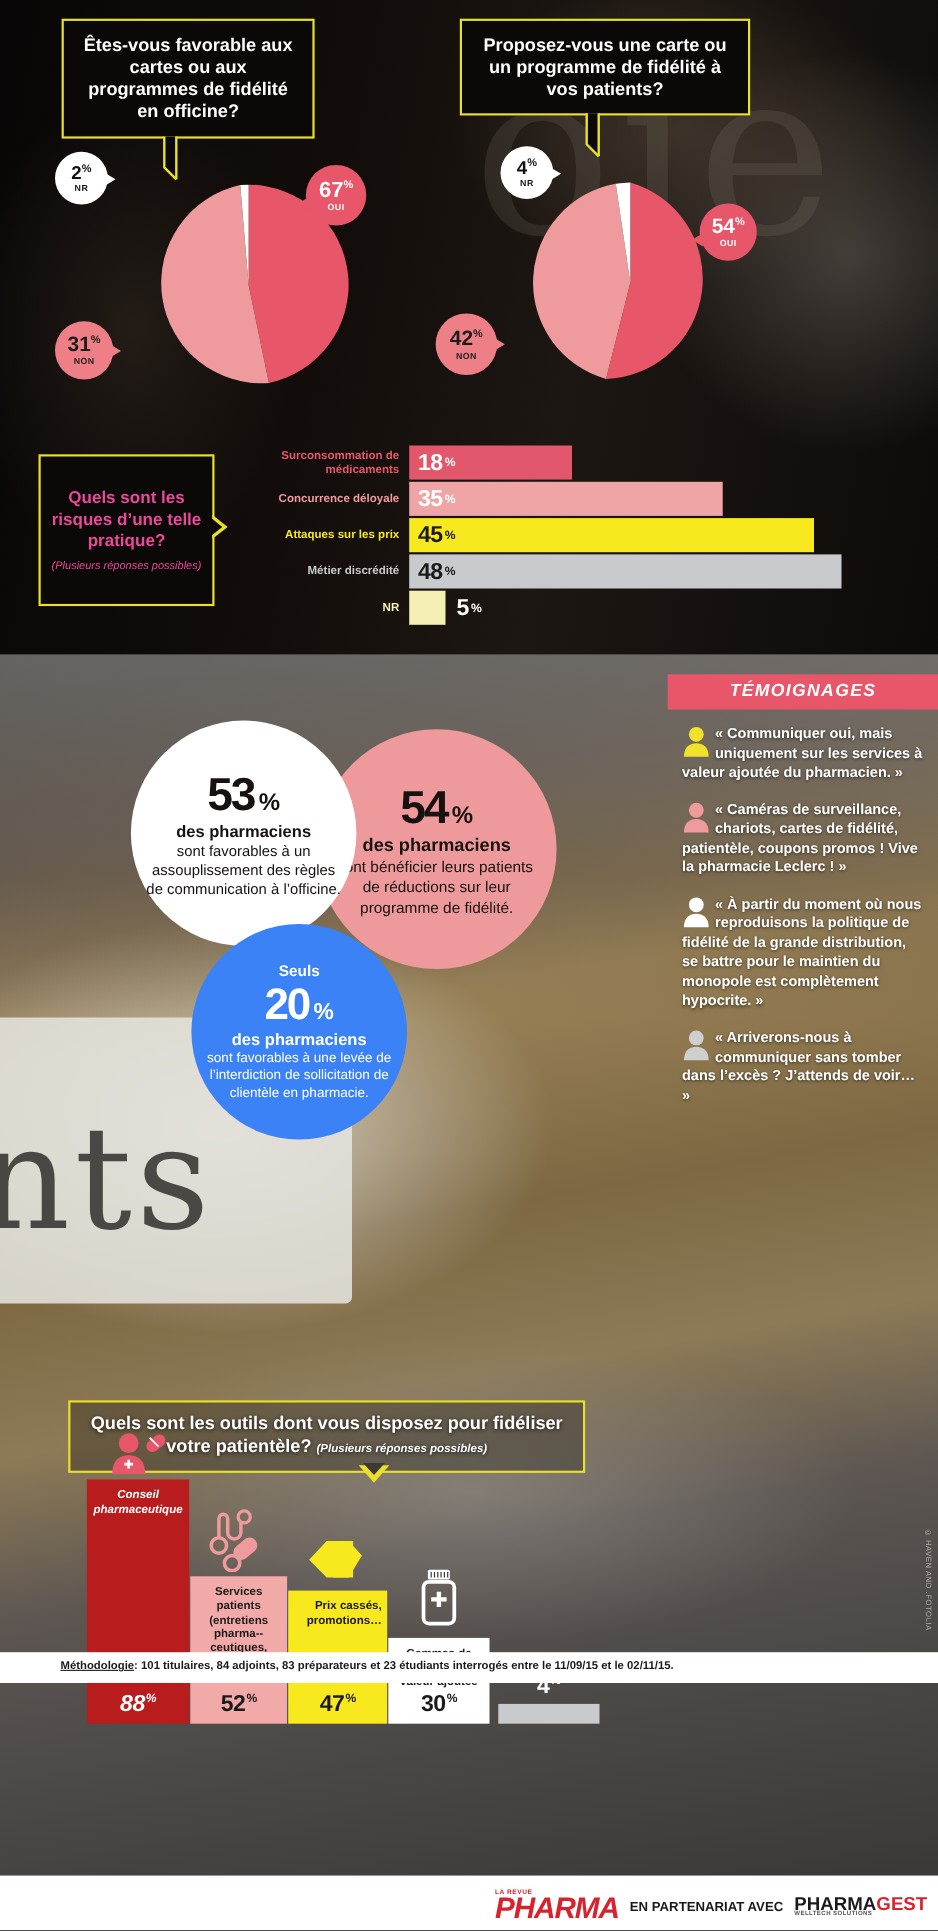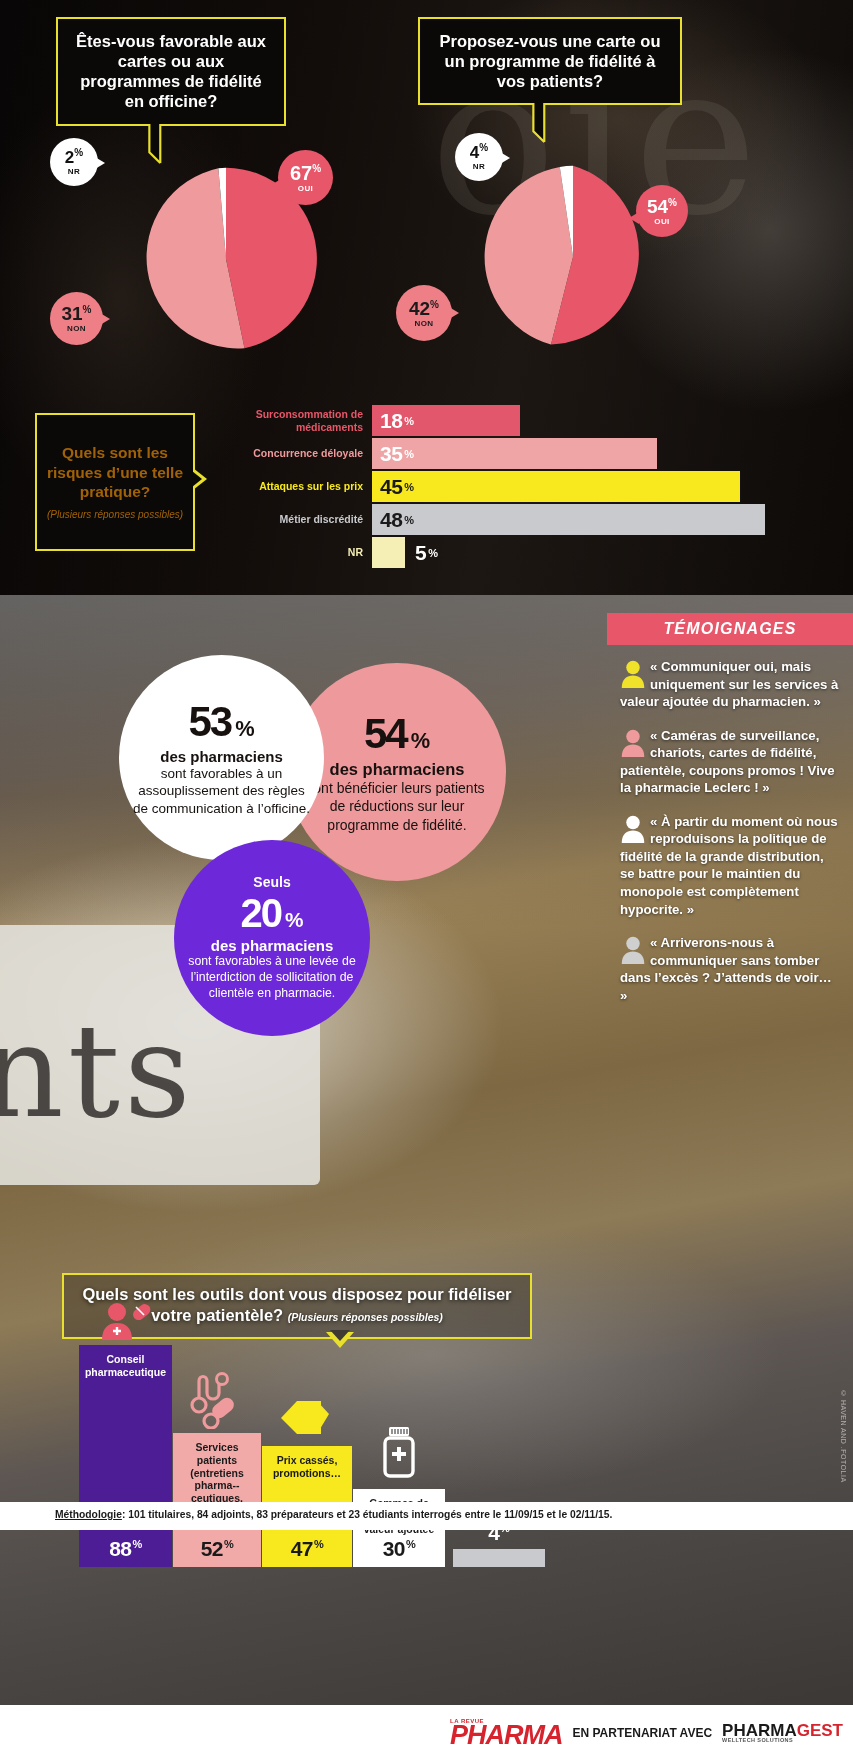--- a/index.html
+++ b/index.html
@@ -81,21 +81,21 @@
   }
   .tail-r::after { right: -7px; top: 40%; border-top: 6px solid transparent; border-bottom: 6px solid transparent; border-left: 10px solid currentColor; }
   .tail-l::after { left: -7px; top: 52%; border-top: 6px solid transparent; border-bottom: 6px solid transparent; border-right: 10px solid currentColor; }
   .badge-white.tail-r::after { border-left-color: #fff; }
   .badge-red.tail-l::after { border-right-color: #e8566a; }
   .badge-pink.tail-r::after { border-left-color: #ee7f87; }
 
   
   .bubble-q3 {
     position: absolute; left: 35px; top: 413px; width: 160px; height: 138px;
-    background: #0b0908; border: 2px solid #e8e02c; color: #a16207;
+    background: #0b0908; border: 2px solid #e8e02c; color: #ec4899;
     display: flex; flex-direction: column; align-items: center; justify-content: center;
     text-align: center; padding: 8px;
   }
   .bubble-q3 .big { font-size: 15.5px; font-weight: bold; line-height: 1.25; }
   .bubble-q3 .sub { font-size: 10px; font-style: italic; margin-top: 7px; line-height: 1.2; }
   .q3-tail {
     position: absolute; left: 193px; top: 468px;
     width: 0; height: 0;
     border-top: 11px solid transparent; border-bottom: 11px solid transparent;
     border-left: 14px solid #e8e02c;
@@ -186,21 +186,21 @@
   .circ-54 {
     left: 288px; top: 663px; width: 218px; height: 218px;
     background: #ee9a9c; color: #17110f; z-index: 2;
   }
   .circ-54 .pct { font-size: 42px; }
   .circ-54 .l1 { font-size: 16.5px; margin-top: 2px; }
   .circ-54 .l2 { font-size: 14px; line-height: 1.32; }
 
   .circ-20 {
     left: 174px; top: 840px; width: 196px; height: 196px;
-    background: #6d28d9; color: #fff; z-index: 4;
+    background: #3b82f6; color: #fff; z-index: 4;
   }
   .circ-20 .seuls { font-size: 14px; font-weight: bold; }
   .circ-20 .pct { font-size: 40px; margin: 1px 0 1px; }
   .circ-20 .l1 { font-size: 15px; }
   .circ-20 .l2 { font-size: 12.3px; line-height: 1.28; }
 
   
   .bubble-q4 {
     position: absolute; left: 62px; top: 1273px; width: 470px;
     background: rgba(20,16,12,.30); border: 2px solid #e8e02c;
@@ -464,21 +464,21 @@
   <div class="vbars">
 
     <div class="vbar-wrap" style="left:24px; width:93px; height:222px; bottom:-59px;">
       <svg class="vicon" width="52" height="40" viewBox="0 0 52 40">
         <circle cx="17" cy="11" r="9" fill="#e8566a"></circle>
         <path d="M2 39 C2 26 9 22 17 22 C25 22 32 26 32 39 Z" fill="#e8566a"></path>
         <path d="M17 26 l0 8 M13 30 l8 0" stroke="#ffffff" stroke-width="2.4"></path>
         <rect x="32" y="6" width="19" height="11" rx="5.5" transform="rotate(-38 41 11)" fill="#e8566a"></rect>
         <path d="M36 6 l8 8" stroke="#fff" stroke-width="1.6"></path>
       </svg>
-      <div class="vbar" style="background:#4c1d95;color:#fff;">
+      <div class="vbar" style="background:#b91c1c;color:#fff;font-style:italic;">
         <div class="cap">Conseil pharmaceutique</div>
         <div class="val"><span>88</span><sup>%</sup></div>
       </div>
     </div>
 
     <div class="vbar-wrap" style="left:118px; width:88px; height:134px; bottom:-59px;">
       <svg class="vicon" width="56" height="58" viewBox="0 0 56 58">
         <path d="M10 10 C10 4 18 4 18 10 L18 22 C18 30 30 30 30 22 L30 12" stroke="#ef9a9c" stroke-width="3.2" fill="none"></path>
         <circle cx="10" cy="34" r="7" stroke="#ef9a9c" stroke-width="3.2" fill="none"></circle>
         <path d="M10 10 L10 27" stroke="#ef9a9c" stroke-width="3.2" fill="none"></path>
@@ -491,21 +491,21 @@
         <div class="val"><span>52</span><sup>%</sup></div>
       </div>
     </div>
 
     <div class="vbar-wrap" style="left:207px; width:90px; height:121px; bottom:-59px;">
       <svg class="vicon" width="60" height="46" viewBox="0 0 60 46">
         <path d="M4 22 L20 5 L44 5 L44 38 L20 38 Z" fill="#f7e91e"></path>
         <circle cx="36" cy="14" r="3.6" fill="#2b2b2b"></circle>
         <path d="M24 5 L40 5 L52 18 L40 38 L26 38" fill="#f7e91e"></path>
       </svg>
-      <div class="vbar" style="background:#f7e91e;color:#1a1a1a;">
+      <div class="vbar" style="background:#f7e91e;color:#1a1a1a;text-align:right;">
         <div class="cap">Prix cassés, promotions…</div>
         <div class="val"><span>47</span><sup>%</sup></div>
       </div>
     </div>
 
     <div class="vbar-wrap" style="left:298px; width:92px; height:78px; bottom:-59px;">
       <svg class="vicon" width="46" height="60" viewBox="0 0 46 60">
         <rect x="13" y="2" width="20" height="9" rx="1.5" fill="#ffffff"></rect>
         <path d="M16 4 v5 M19 4 v5 M22 4 v5 M25 4 v5 M28 4 v5 M31 4 v5" stroke="#3a3a3a" stroke-width="1.1"></path>
         <rect x="9" y="13" width="28" height="38" rx="5" fill="none" stroke="#ffffff" stroke-width="3.4"></rect>

